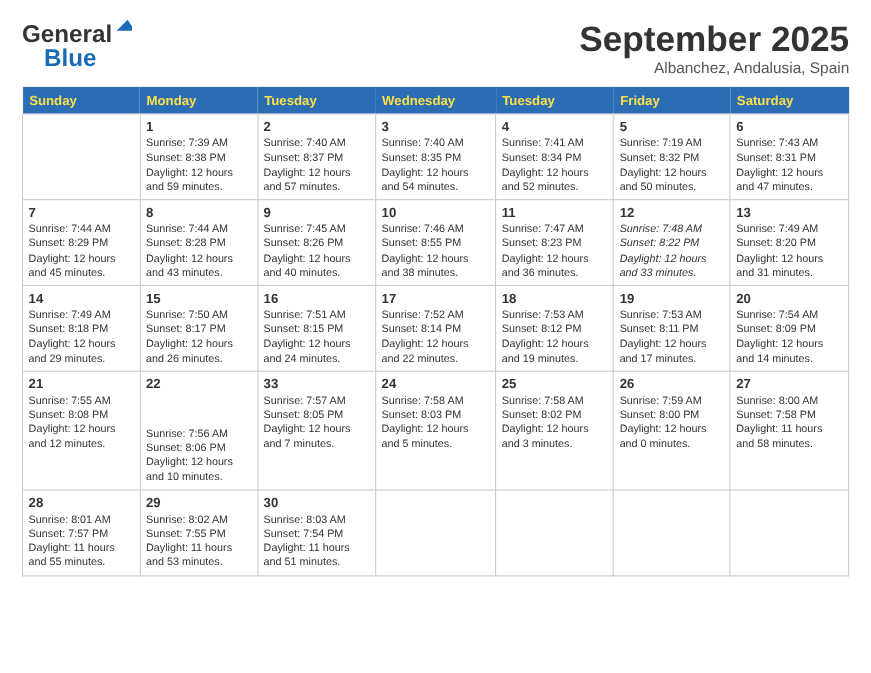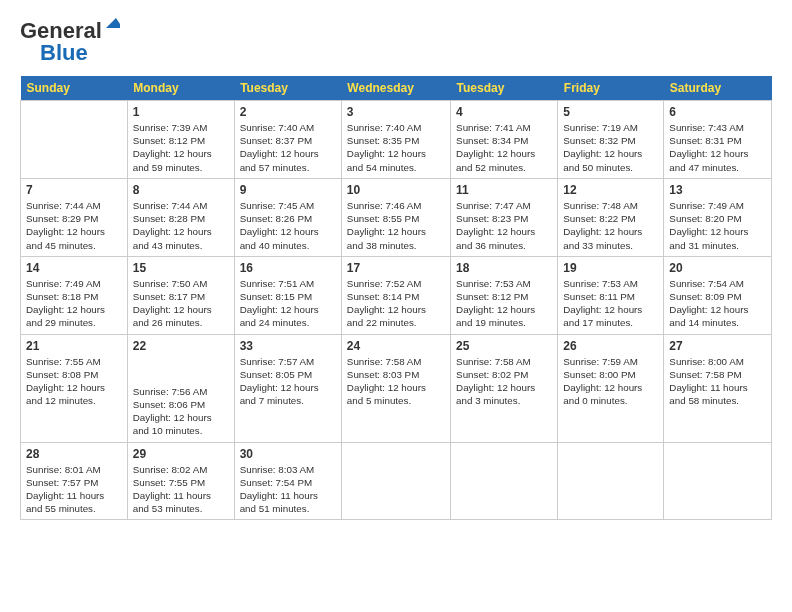--- a/index.html
+++ b/index.html
@@ -85,20 +85,22 @@
           <span style="font-size:22px;font-weight:bold;color:#333;">General</span>
           
           <svg style="position:absolute;top:-4px;right:-18px;" width="18" height="18" viewBox="0 0 18 18">
             <polygon points="4,14 14,4 18,10 18,14" fill="#1a6bb5"></polygon>
           </svg>
         </div>
       </div>
       <span style="font-size:22px;font-weight:bold;color:#1a6bb5;margin-top:-4px;margin-left:20px;">Blue</span>
     </div>
     <div class="title-block">
+      <div class="month-title">September 2025</div>
+      <div class="subtitle">Albanchez, Andalusia, Spain</div>
     </div>
   </div>
 
   <table>
     <thead>
       <tr>
         <th>Sunday</th>
         <th>Monday</th>
         <th>Tuesday</th>
         <th>Wednesday</th>
@@ -106,21 +108,21 @@
         <th>Friday</th>
         <th>Saturday</th>
       </tr>
     </thead>
     <tbody id="calendar-body">
     <tr>
           <td class="empty"></td>
           <td>
             <div class="day-num">1</div>
             <div class="day-info" style="white-space: pre-line;">Sunrise: 7:39 AM
-Sunset: 8:12 PM
+Sunset: 8:38 PM
 Daylight: 12 hours
 and 59 minutes.</div>
           </td>
           <td>
             <div class="day-num">2</div>
             <div class="day-info" style="white-space: pre-line;">Sunrise: 7:40 AM
 Sunset: 8:37 PM
 Daylight: 12 hours
 and 57 minutes.</div>
           </td>
@@ -184,21 +186,21 @@
           </td>
           <td>
             <div class="day-num">11</div>
             <div class="day-info" style="white-space: pre-line;">Sunrise: 7:47 AM
 Sunset: 8:23 PM
 Daylight: 12 hours
 and 36 minutes.</div>
           </td>
           <td>
             <div class="day-num">12</div>
-            <div class="day-info" style="white-space: pre-line;">Sunrise: 7:48 AM
+            <div class="day-info" style="white-space: pre-line; font-style: italic;">Sunrise: 7:48 AM
 Sunset: 8:22 PM
 Daylight: 12 hours
 and 33 minutes.</div>
           </td>
           <td>
             <div class="day-num">13</div>
             <div class="day-info" style="white-space: pre-line;">Sunrise: 7:49 AM
 Sunset: 8:20 PM
 Daylight: 12 hours
 and 31 minutes.</div>

